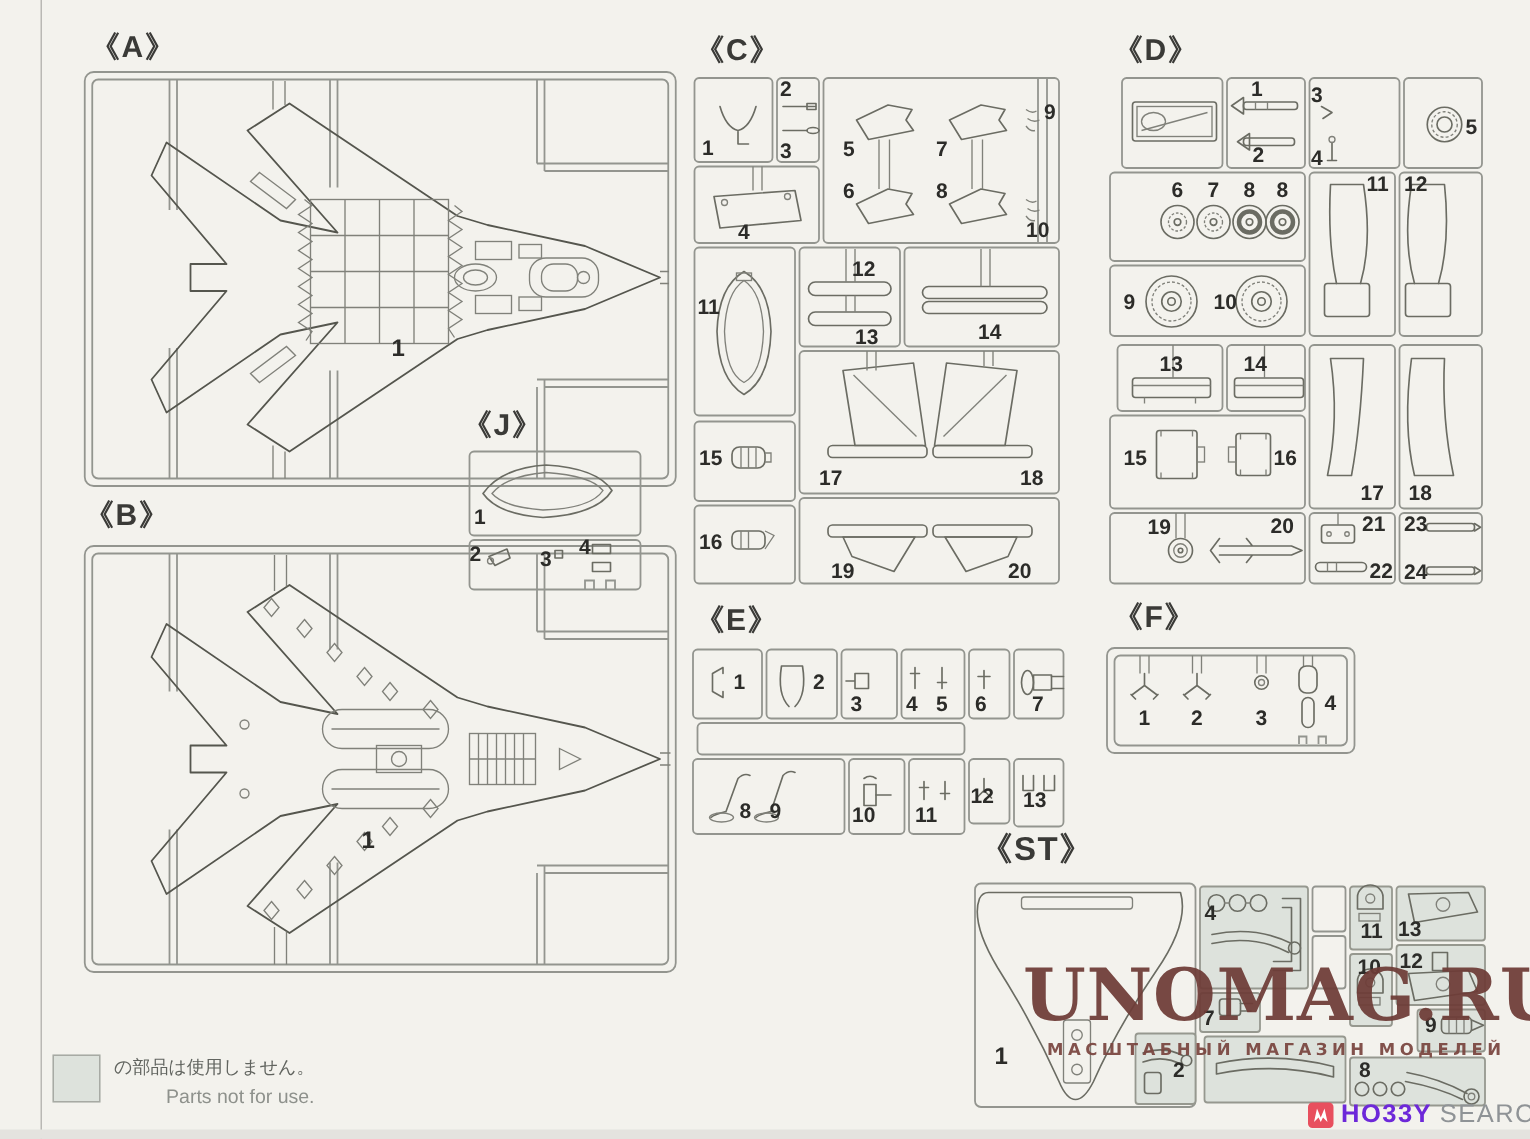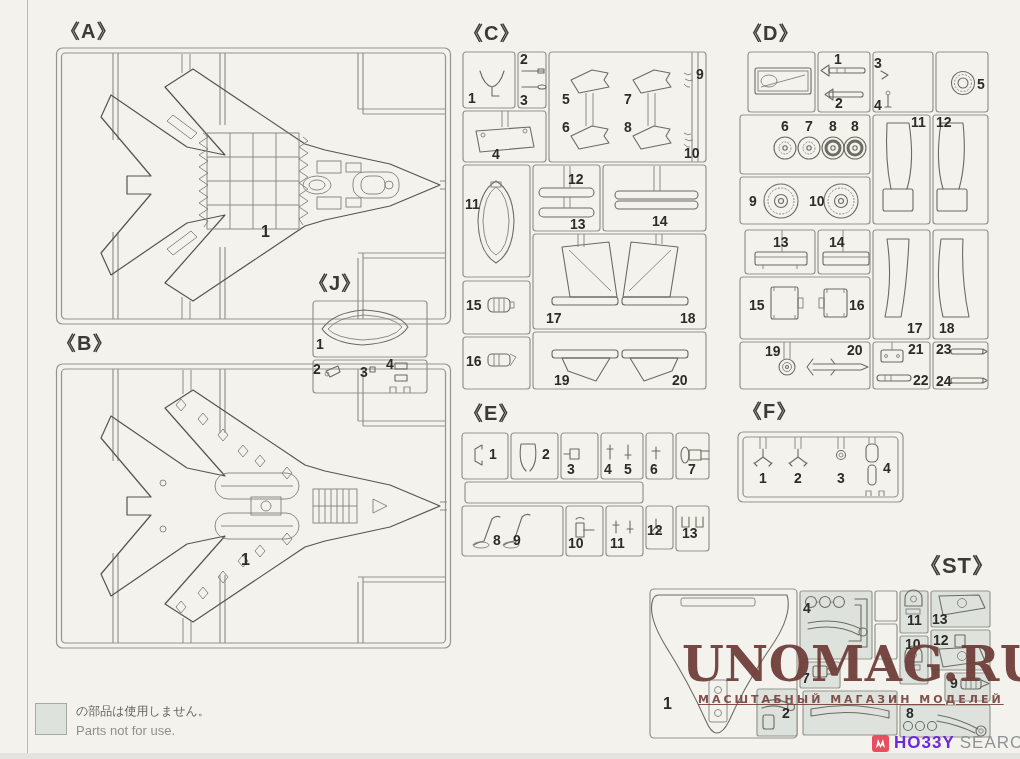--- a/index.html
+++ b/index.html
@@ -14,24 +14,24 @@
   .pt{fill:none;stroke:#6b6c63;stroke-width:1.1;stroke-linejoin:round;stroke-linecap:round;}
   .pd{fill:none;stroke:#80817a;stroke-width:0.9;}
   .ac{fill:none;stroke:#55564e;stroke-width:1.2;stroke-linejoin:round;}
   .num{font:bold 14px "Liberation Sans",sans-serif;fill:#2c2c29;}
   .numb{font:bold 16px "Liberation Sans",sans-serif;fill:#2c2c29;}
   .edgeL{position:absolute;left:27px;top:0;width:1px;height:759px;background:#b9b8b4;}
   .edgeB{position:absolute;left:0;top:753px;width:1020px;height:6px;background:#e4e3df;}
   .legend{position:absolute;left:35px;top:703px;display:flex;gap:9px;align-items:flex-start;}
   .sw{width:30px;height:30px;background:#dde2dc;border:1px solid #a7aaa4;}
   .lg-jp{font:12px "DejaVu Sans",sans-serif;color:#61645f;}
-  .lg-en{font:13px "Liberation Sans",sans-serif;color:#8e918c;margin-top:3px;}
+  .lg-en{font:13px "Liberation Sans",sans-serif;color:#8e918c;margin-top:3px;text-align:right;}
   .wm{position:absolute;left:682px;top:640px;width:330px;color:#6e3c37;opacity:.93;z-index:5;pointer-events:none;}
   .wm-title{font:bold 48px "DejaVu Serif",serif;line-height:1;letter-spacing:0.5px;}
-  .wm-sub{font:bold 11px "DejaVu Sans",sans-serif;letter-spacing:3px;color:#7a453f;margin:5px 0 16px 16px;white-space:nowrap;text-decoration:underline;}
+  .wm-sub{font:bold 11px "DejaVu Sans",sans-serif;letter-spacing:3px;color:#7a453f;margin:5px 0 16px 16px;white-space:nowrap;}
   .hs{position:absolute;left:872px;top:733px;display:flex;align-items:center;gap:5px;z-index:6;}
   .hs-icon{width:17px;height:17px;background:#e84f5e;border-radius:3px;display:flex;align-items:center;justify-content:center;}
   .hs-hobby{font:bold 17px "Liberation Sans",sans-serif;color:#6d28d9;letter-spacing:1px;}
   .hs-search{font:17px "Liberation Sans",sans-serif;color:#8f9396;letter-spacing:1px;}
 </style>
 </head>
 <body>
 
 <div class="page">
   <div class="edgeL"></div>
@@ -396,21 +396,21 @@
         <rect class="pt" x="133" y="36" width="8" height="20" rx="4"></rect>
         <path class="fr" d="M131,67 V62 H136 V67 M144,67 V62 H149 V67"></path>
       </g>
       <text class="num" x="24" y="54">1</text>
       <text class="num" x="59" y="54">2</text>
       <text class="num" x="102" y="54">3</text>
       <text class="num" x="148" y="44">4</text>
     </svg>
   </div>
 
-  <div class="sec" style="left:645px;top:551px;text-align:right;">
+  <div class="sec" style="left:645px;top:551px;">
     <div class="slabel big" style="margin-left:8px">《ST》</div>
     <svg width="350" height="160" viewBox="0 0 350 160" style="margin-top:4px">
       <g>
         <rect class="fr" x="5" y="4" width="147" height="149" rx="4"></rect>
         <rect class="fr" x="230" y="6" width="22" height="30" rx="2"></rect>
         <rect class="fr" x="230" y="39" width="22" height="35" rx="2"></rect>
       </g>
       <g>
         <path class="pt" d="M14,10 L142,10 Q148,30 126,62 Q100,100 84,136 Q78,148 72,148 Q66,148 61,136 Q44,98 20,60 Q2,30 8,14 Q10,10 14,10 Z"></path>
         <rect class="pd" x="36" y="13" width="74" height="8" rx="2"></rect>

